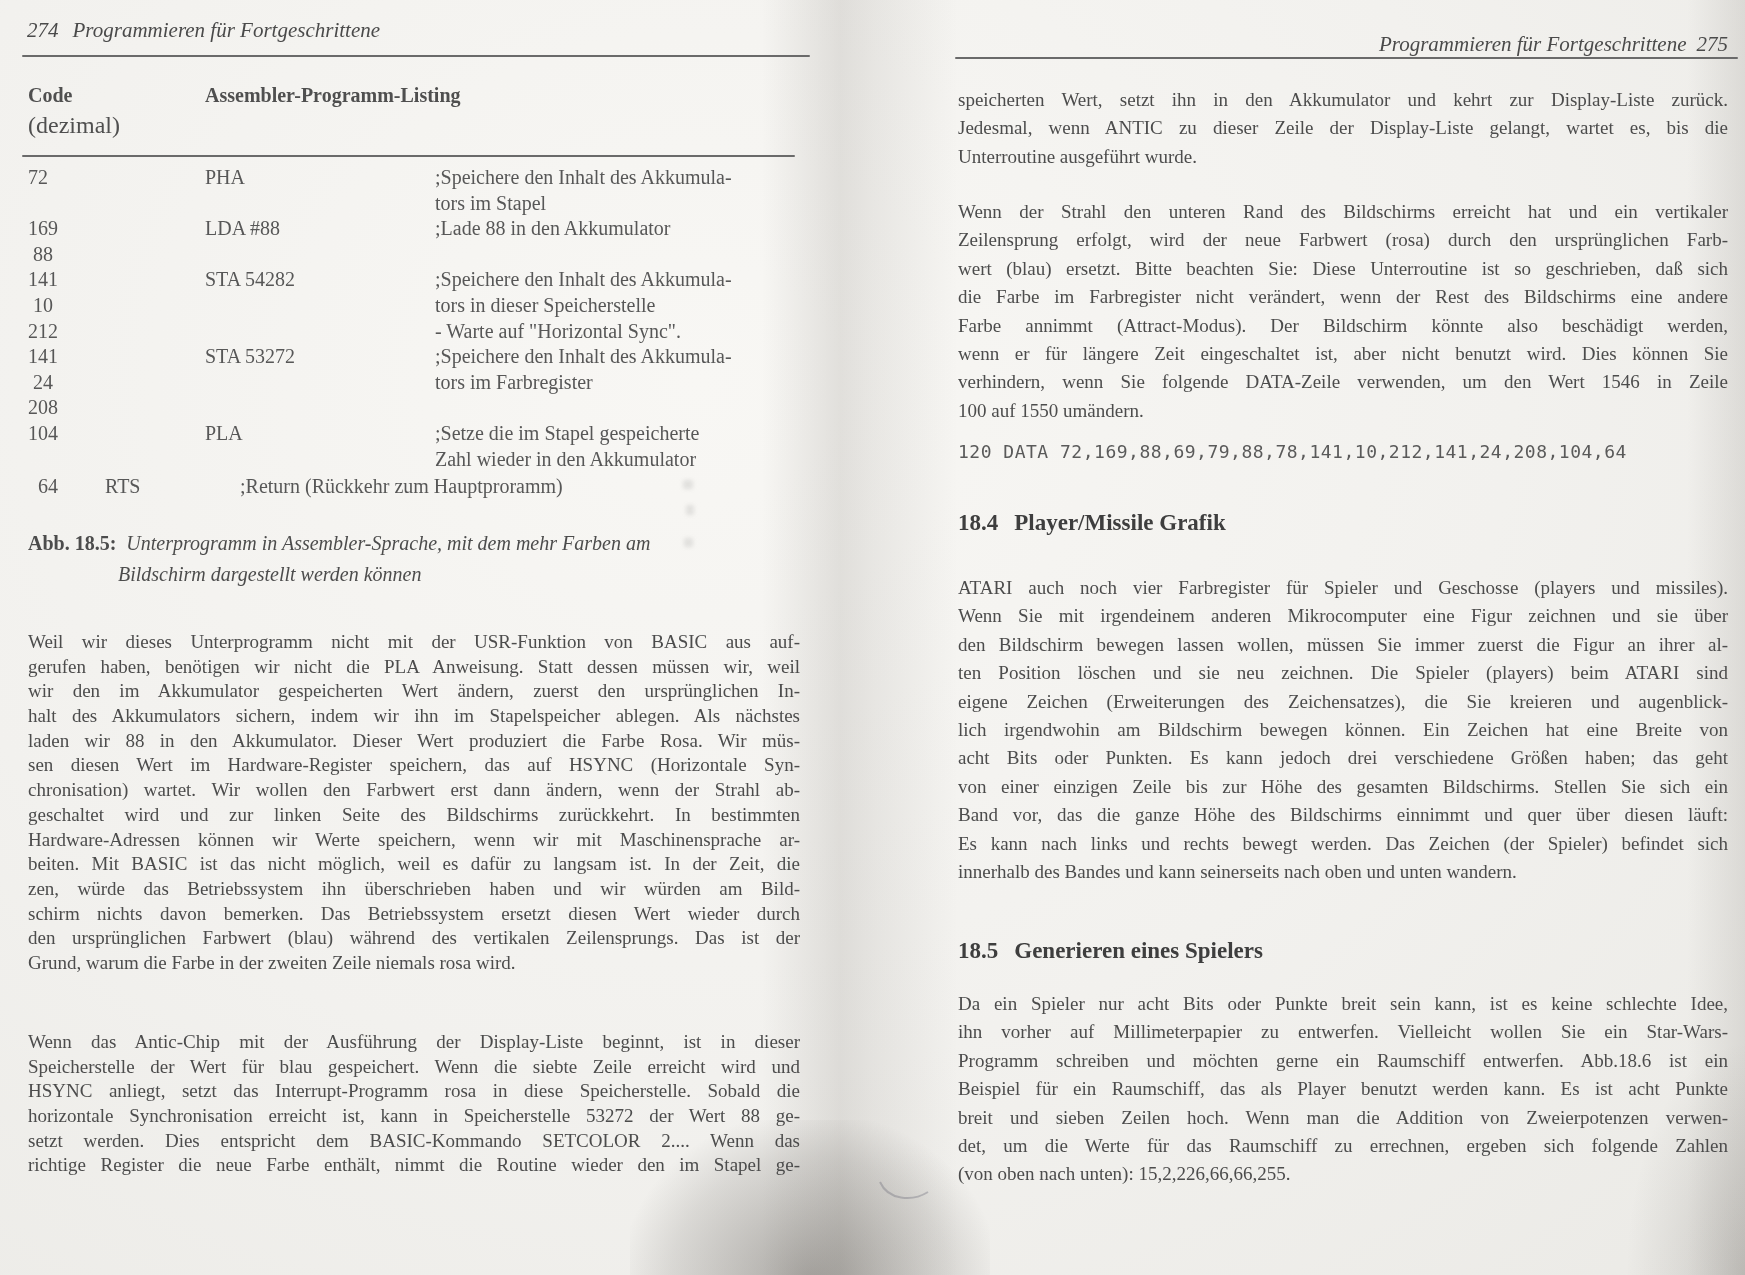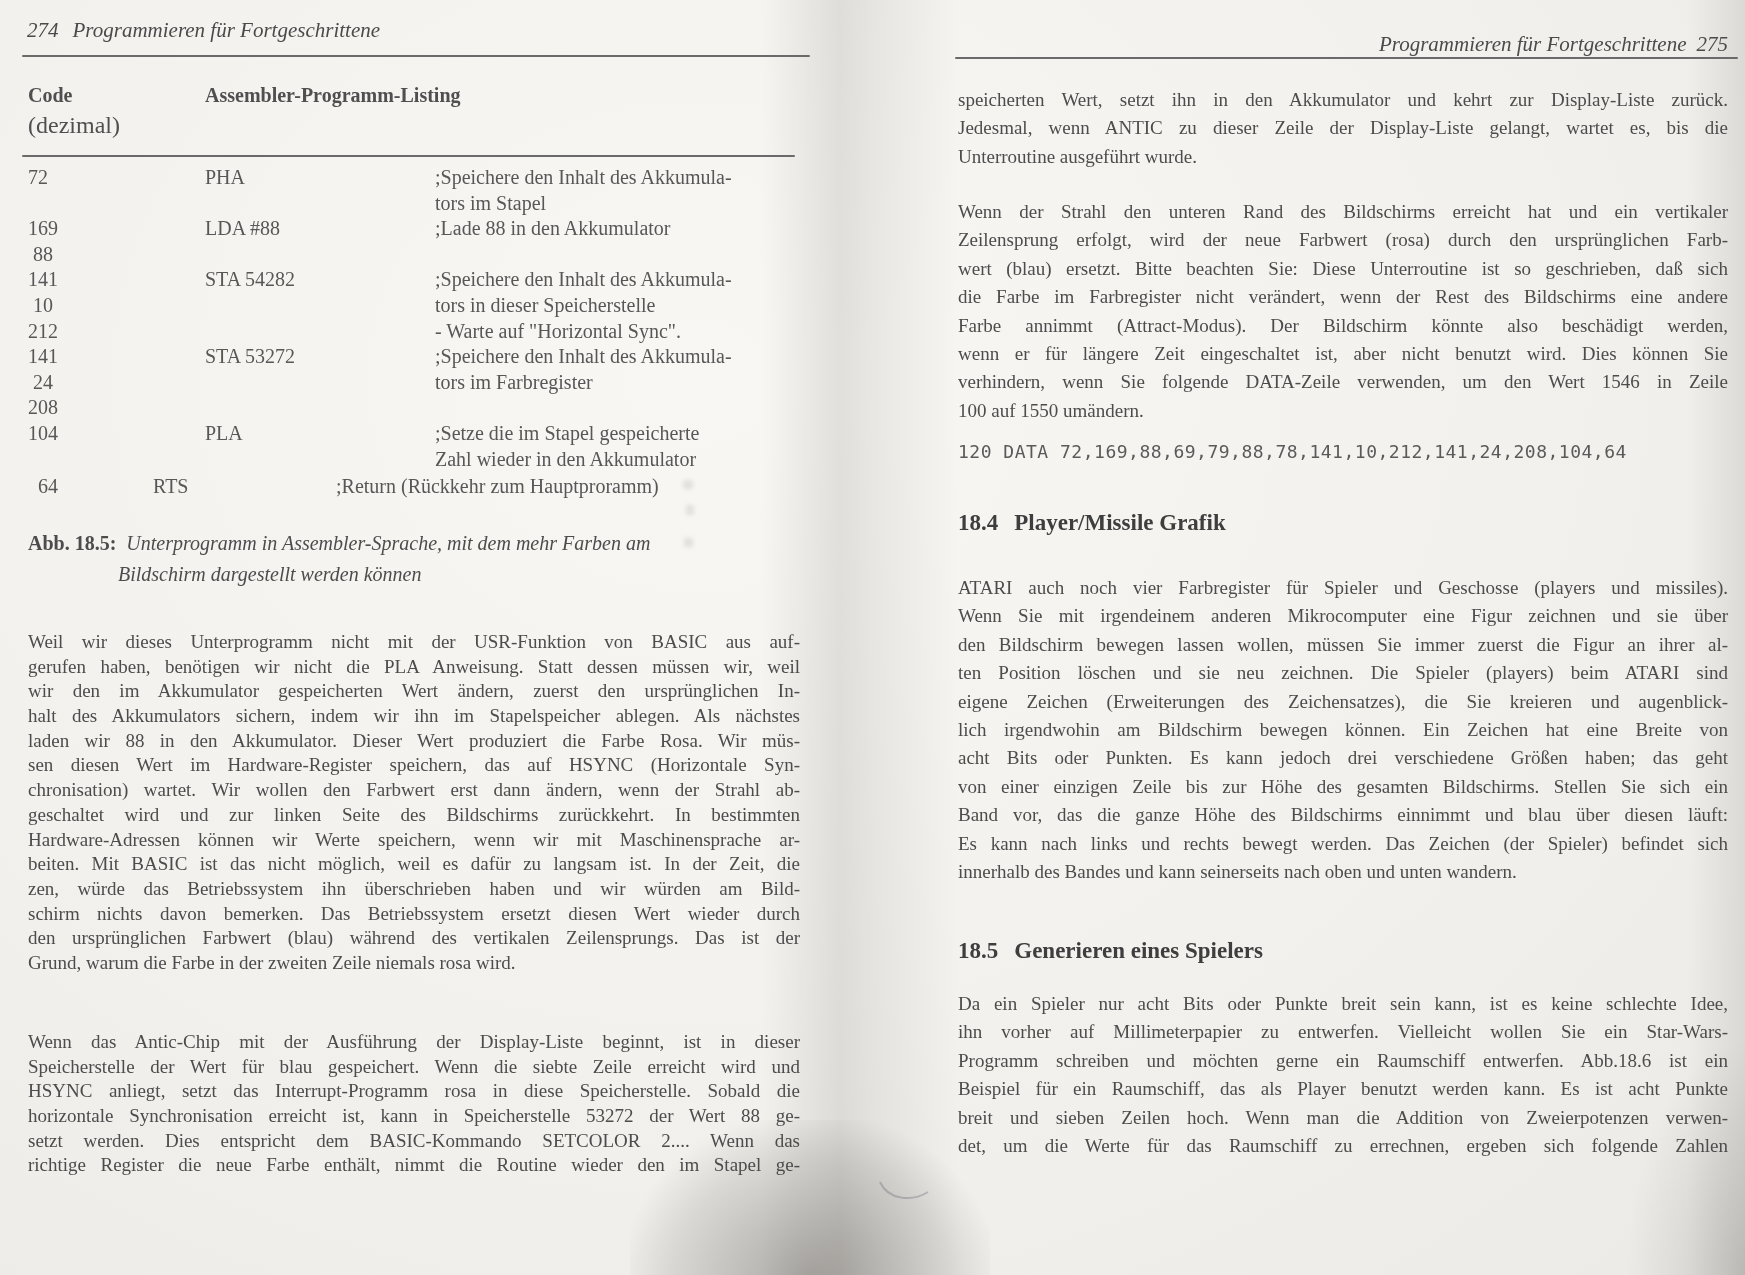--- a/index.html
+++ b/index.html
@@ -45,21 +45,21 @@
   .pagenum-left{margin-right:14px;}
   .pagenum-right{margin-left:10px;}
   
   .tbl-colhead{position:absolute;font-weight:bold;font-size:20px;color:#4f4f4f;white-space:nowrap;}
   .tbl-colsub{position:absolute;font-size:24px;color:#4f4f4f;white-space:nowrap;}
   .tbl-rows{position:absolute;left:28px;top:165px;width:767px;font-size:20px;color:#575757;}
   .trow{display:flex;height:25.6px;line-height:25.6px;}
   .c-code{width:177px;white-space:pre;}
   .c-asm{width:230px;white-space:nowrap;}
   .c-comment{flex:1;white-space:nowrap;}
-  .trow-special{position:absolute;left:28px;top:474px;width:767px;display:flex;font-size:20px;color:#575757;line-height:25.6px;gap:48px;}
+  .trow-special{position:absolute;left:28px;top:474px;width:767px;display:flex;font-size:20px;color:#575757;line-height:25.6px;}
   .sp-code{padding-left:10px;width:67px;white-space:pre;}
   .sp-mn{width:135px;}
   .sp-comment{flex:1;white-space:nowrap;}
   
   .caption{position:absolute;left:28px;top:528px;width:740px;font-size:20px;color:#4c4c4c;line-height:31px;}
   .cap-label{font-weight:bold;margin-right:10px;}
   .cap-italic{font-style:italic;}
   .cap-line2{padding-left:90px;font-style:italic;}
   
   .para{position:absolute;width:772px;font-size:19px;color:#4c4c4c;}
@@ -242,31 +242,32 @@
 
   <div class="para rp-para rp-p3">
       <div class="pline">ATARI auch noch vier Farbregister für Spieler und Geschosse (players und missiles).</div>
       <div class="pline">Wenn Sie mit irgendeinem anderen Mikrocomputer eine Figur zeichnen und sie über</div>
       <div class="pline">den Bildschirm bewegen lassen wollen, müssen Sie immer zuerst die Figur an ihrer al-</div>
       <div class="pline">ten Position löschen und sie neu zeichnen. Die Spieler (players) beim ATARI sind</div>
       <div class="pline">eigene Zeichen (Erweiterungen des Zeichensatzes), die Sie kreieren und augenblick-</div>
       <div class="pline">lich irgendwohin am Bildschirm bewegen können. Ein Zeichen hat eine Breite von</div>
       <div class="pline">acht Bits oder Punkten. Es kann jedoch drei verschiedene Größen haben; das geht</div>
       <div class="pline">von einer einzigen Zeile bis zur Höhe des gesamten Bildschirms. Stellen Sie sich ein</div>
-      <div class="pline">Band vor, das die ganze Höhe des Bildschirms einnimmt und blau über diesen läuft:</div>
+      <div class="pline">Band vor, das die ganze Höhe des Bildschirms einnimmt und quer über diesen läuft:</div>
       <div class="pline">Es kann nach links und rechts bewegt werden. Das Zeichen (der Spieler) befindet sich</div>
       <div class="pline last">innerhalb des Bandes und kann seinerseits nach oben und unten wandern.</div>
     </div>
 
   <div class="sec-heading h185">
     <span class="sec-num">18.5</span><span>Generieren eines Spielers</span>
   </div>
 
   <div class="para rp-para rp-p4">
       <div class="pline">Da ein Spieler nur acht Bits oder Punkte breit sein kann, ist es keine schlechte Idee,</div>
       <div class="pline">ihn vorher auf Millimeterpapier zu entwerfen. Vielleicht wollen Sie ein Star-Wars-</div>
       <div class="pline">Programm schreiben und möchten gerne ein Raumschiff entwerfen. Abb.18.6 ist ein</div>
       <div class="pline">Beispiel für ein Raumschiff, das als Player benutzt werden kann. Es ist acht Punkte</div>
       <div class="pline">breit und sieben Zeilen hoch. Wenn man die Addition von Zweierpotenzen verwen-</div>
       <div class="pline">det, um die Werte für das Raumschiff zu errechnen, ergeben sich folgende Zahlen</div>
+      <div class="pline last">(von oben nach unten): 15,2,226,66,66,255.</div>
     </div>
 
 </div>
 
 </body></html>

